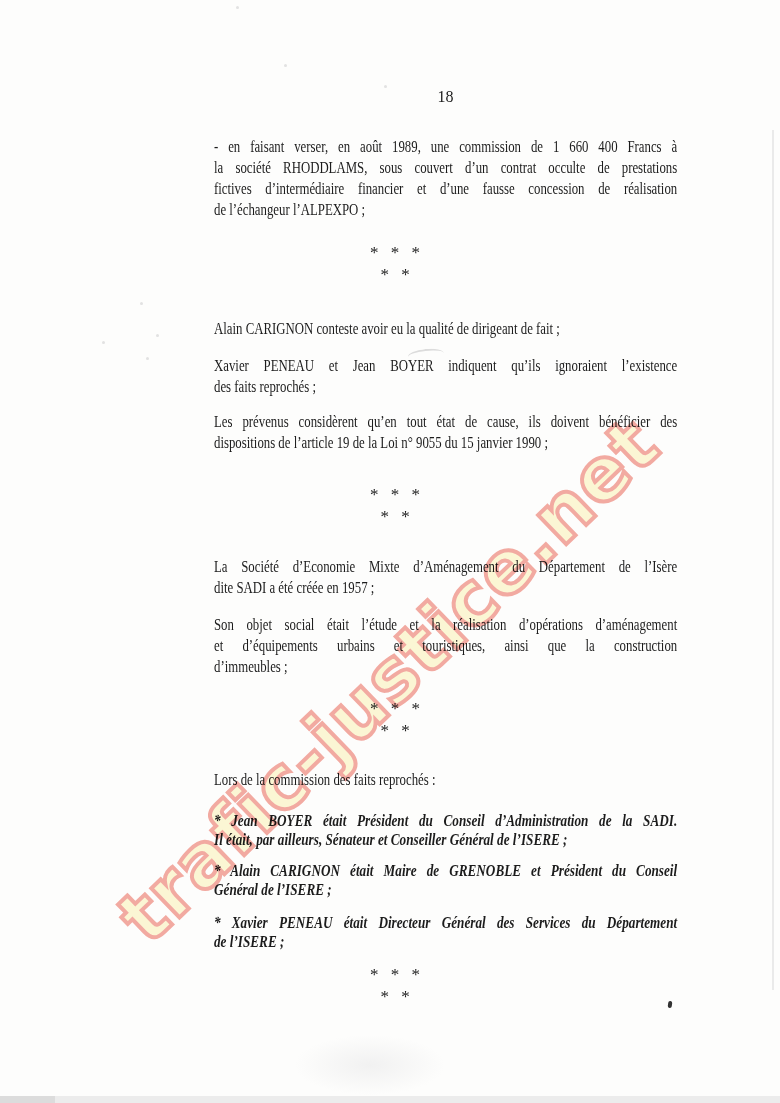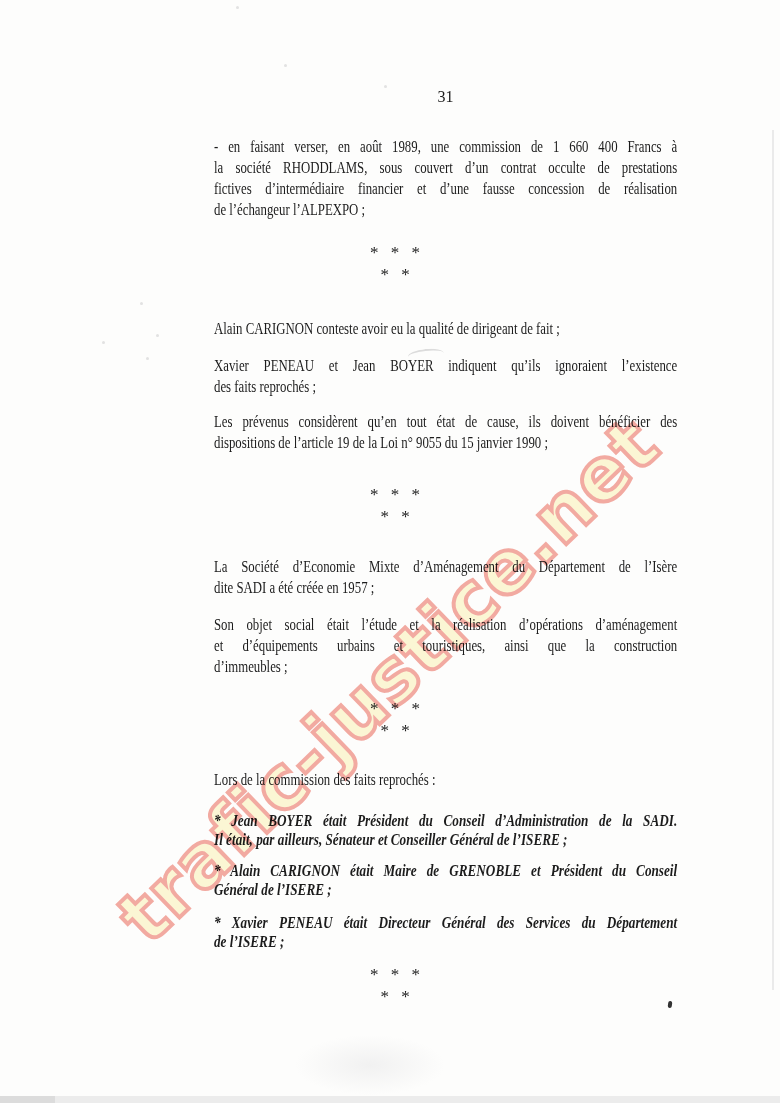--- a/index.html
+++ b/index.html
@@ -68,21 +68,21 @@
   .sp1{left:140px;top:302px}.sp2{left:156px;top:334px}.sp3{left:146px;top:357px}
   .sp4{left:102px;top:341px}.sp5{left:236px;top:6px}.sp6{left:284px;top:64px}
   .sp7{left:384px;top:85px}
   .squiggle{left:408px;top:349px;width:36px;height:10px;border-top:2px solid #dcdcdc;border-radius:50%;transform:rotate(-6deg);}
 </style>
 </head>
 <body>
 
 <div class="page">
 
-  <div class="page-number">31</div>
+  <div class="page-number">18</div>
 
   <div id="doc-blocks">
       <div class="block para b0">
         <div class="line j">- en faisant verser,  en août 1989,  une commission de 1 660 400 Francs  à</div>
         <div class="line j">la société RHODDLAMS,  sous couvert d’un contrat occulte de prestations</div>
         <div class="line j">fictives d’intermédiaire financier et d’une fausse concession de réalisation</div>
         <div class="line">de l’échangeur l’ALPEXPO ;</div>
       </div>
       <div class="block sep b1">
         <div class="sep-row">* * *</div>

